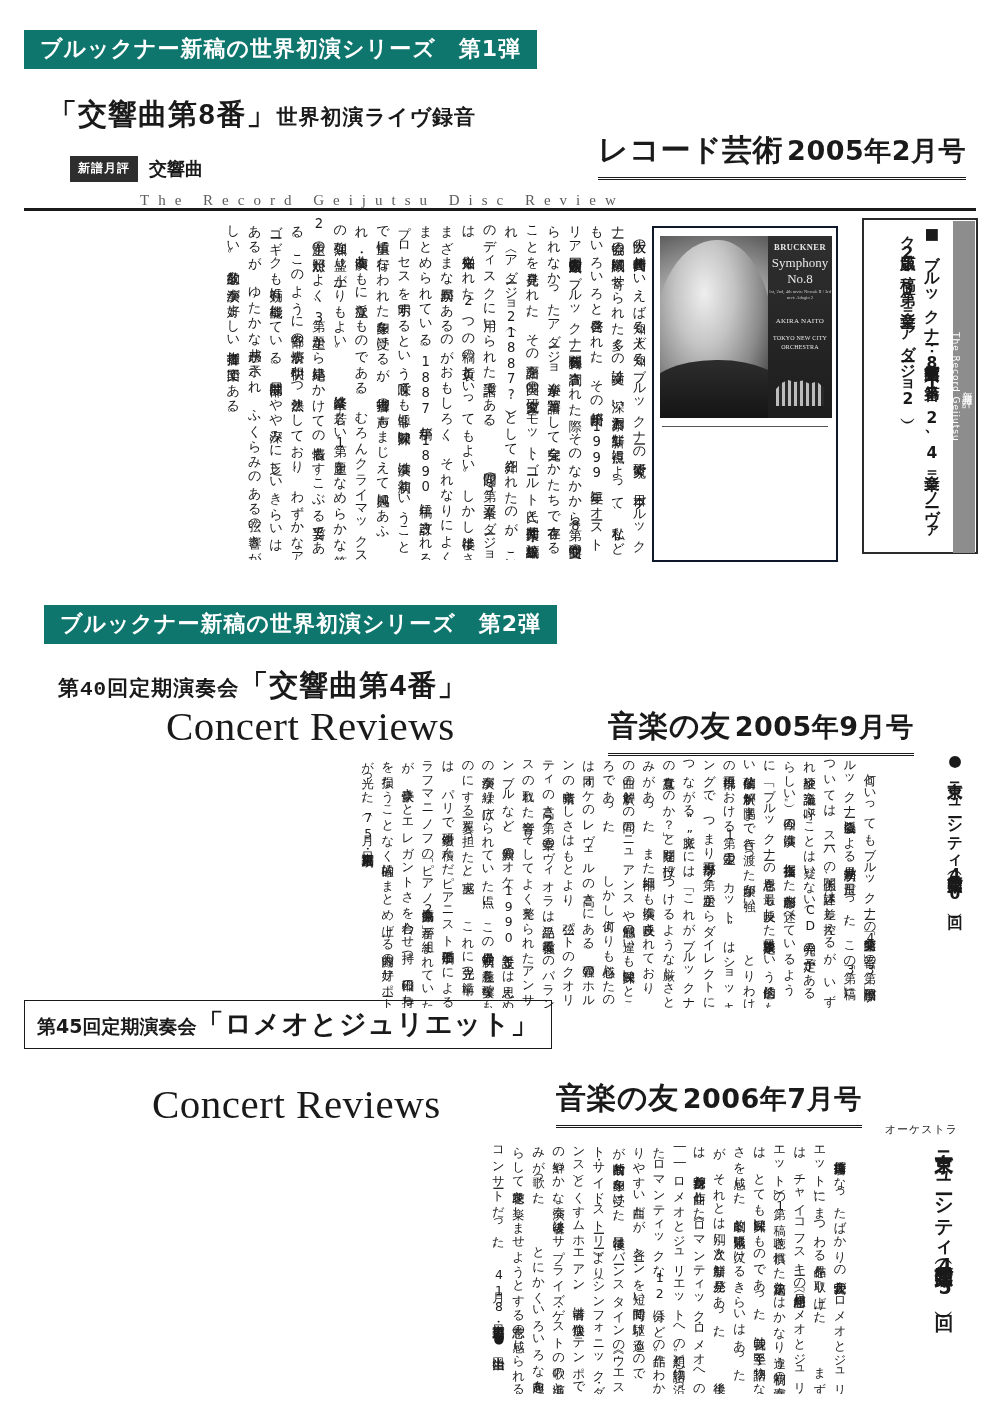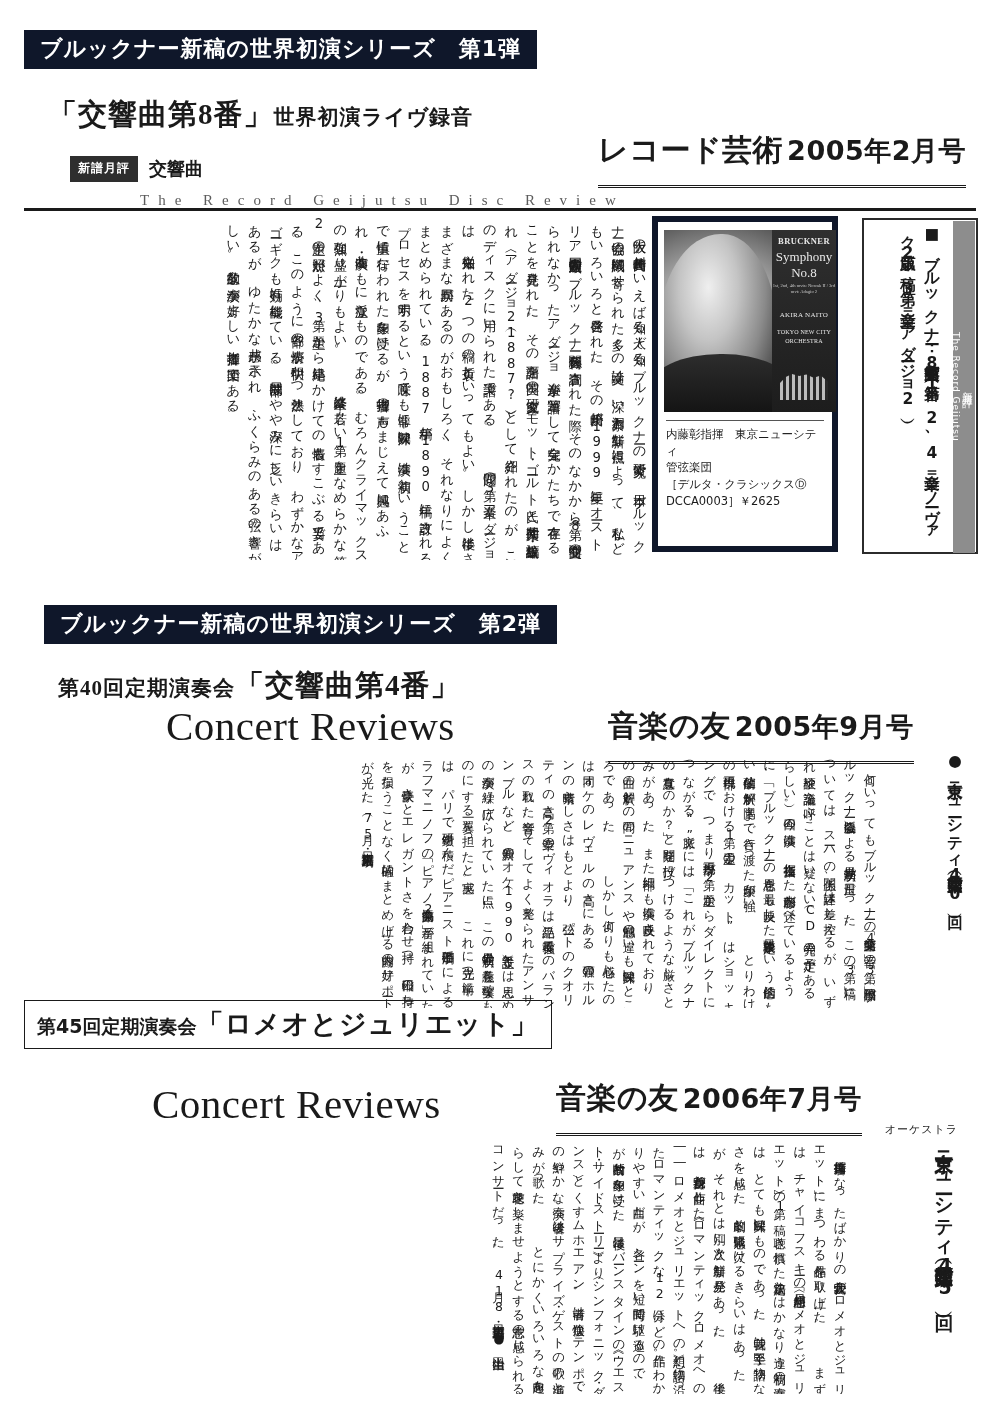--- a/index.html
+++ b/index.html
@@ -10,34 +10,34 @@
     font-family:"Liberation Serif","DejaVu Serif",serif;
     color:#1a1a1a;
     position:relative;
     overflow:hidden;
   }
   .page{position:relative;width:1000px;height:1414px;}
 
   
   .banner{
     display:inline-block;
-    background:#0f172a;
+    background:#0f766e;
     color:#ffffff;
     font-family:"DejaVu Sans","Liberation Sans",sans-serif;
     font-weight:bold;
     font-size:22px;
     letter-spacing:1px;
     padding:7px 16px 8px 16px;
     line-height:1.1;
     white-space:nowrap;
   }
 
   
   .disc-title{
-    font-family:Liberation Serif, serif;
+    font-family:Liberation Mono, monospace;
     font-weight:bold;
     white-space:nowrap;
   }
   .disc-title .big{font-size:29px;letter-spacing:1px;}
   .disc-title .small{font-size:21px;letter-spacing:1px;}
 
   .boxed-title{
     display:inline-block;
     border:1.5px solid #1a1a1a;
     padding:5px 12px 6px 12px;
@@ -53,21 +53,21 @@
     font-size:41px;
     letter-spacing:0.5px;
     white-space:nowrap;
   }
 
   
   .masthead{
     display:inline-block;
     white-space:nowrap;
     border-bottom:3px double #1a1a1a;
-    padding-bottom:14px;
+    padding-bottom:6px;
   }
   .masthead .mag{
     font-family:"DejaVu Sans","Liberation Sans",sans-serif;
     font-weight:bold;font-size:30px;letter-spacing:0.5px;
   }
   .masthead .date{
     font-family:"DejaVu Sans","Liberation Sans",sans-serif;
     font-weight:bold;font-size:27px;letter-spacing:0.5px;
   }
 
@@ -114,22 +114,22 @@
     font-family:"DejaVu Sans","Liberation Sans",sans-serif;
     font-weight:bold;font-size:15px;white-space:nowrap;
   }
   #a1-byline .rom{
     text-orientation:sideways;font-style:italic;font-weight:normal;
     font-size:13px;font-family:"Liberation Serif",serif;
   }
 
   
   #cover-card{
-    position:absolute;left:628px;top:4px;width:186px;height:336px;
-    border:6px solid #0f172a;background:#fff;box-sizing:border-box;
+    position:absolute;left:628px;top:14px;width:186px;height:336px;
+    border:2px solid #0f172a;background:#fff;box-sizing:border-box;
     padding:6px;
   }
   #cover-art{
     position:relative;width:172px;height:182px;margin:2px auto 0 auto;
     background:
       radial-gradient(ellipse at 30% 45%, #c9c9c9 0%, #9e9e9e 38%, #4c4c4c 72%, #2a2a2a 100%),
       #3d3d3d;
     overflow:hidden;
   }
   
@@ -266,26 +266,20 @@
         <div id="cover-panel">
           <div class="cp-brand">BRUCKNER</div>
           <div class="cp-work">Symphony No.8</div>
           <div class="cp-sub">1st, 2nd, 4th mvts: Nowak II  /  3rd mvt: Adagio 2</div>
           <div class="cp-cond">AKIRA NAITO</div>
           <div class="cp-orch">TOKYO NEW CITY ORCHESTRA</div>
           <div class="cp-pipes"></div>
         </div>
       </div>
       <hr id="cover-divider">
-      <div id="cover-caption">
-        <div>内藤彰指揮　東京ニューシティ</div>
-        <div>管弦楽団</div>
-        <div>［デルタ・クラシックスⒹ</div>
-        <div>DCCA0003］￥2625</div>
-      </div>
     </div>
 
     <div id="a1-side">
       <div id="a1-side-inner">■ブルックナー：交響曲第8番（第1、2、4楽章＝ノーヴァク版第2稿、第3楽章＝アダージョ2）</div>
       <div id="a1-side-tab">
         <span>新譜月評</span>
         <span class="rom">The Record Geijutsu</span>
         <span>交響曲</span>
       </div>
     </div>

